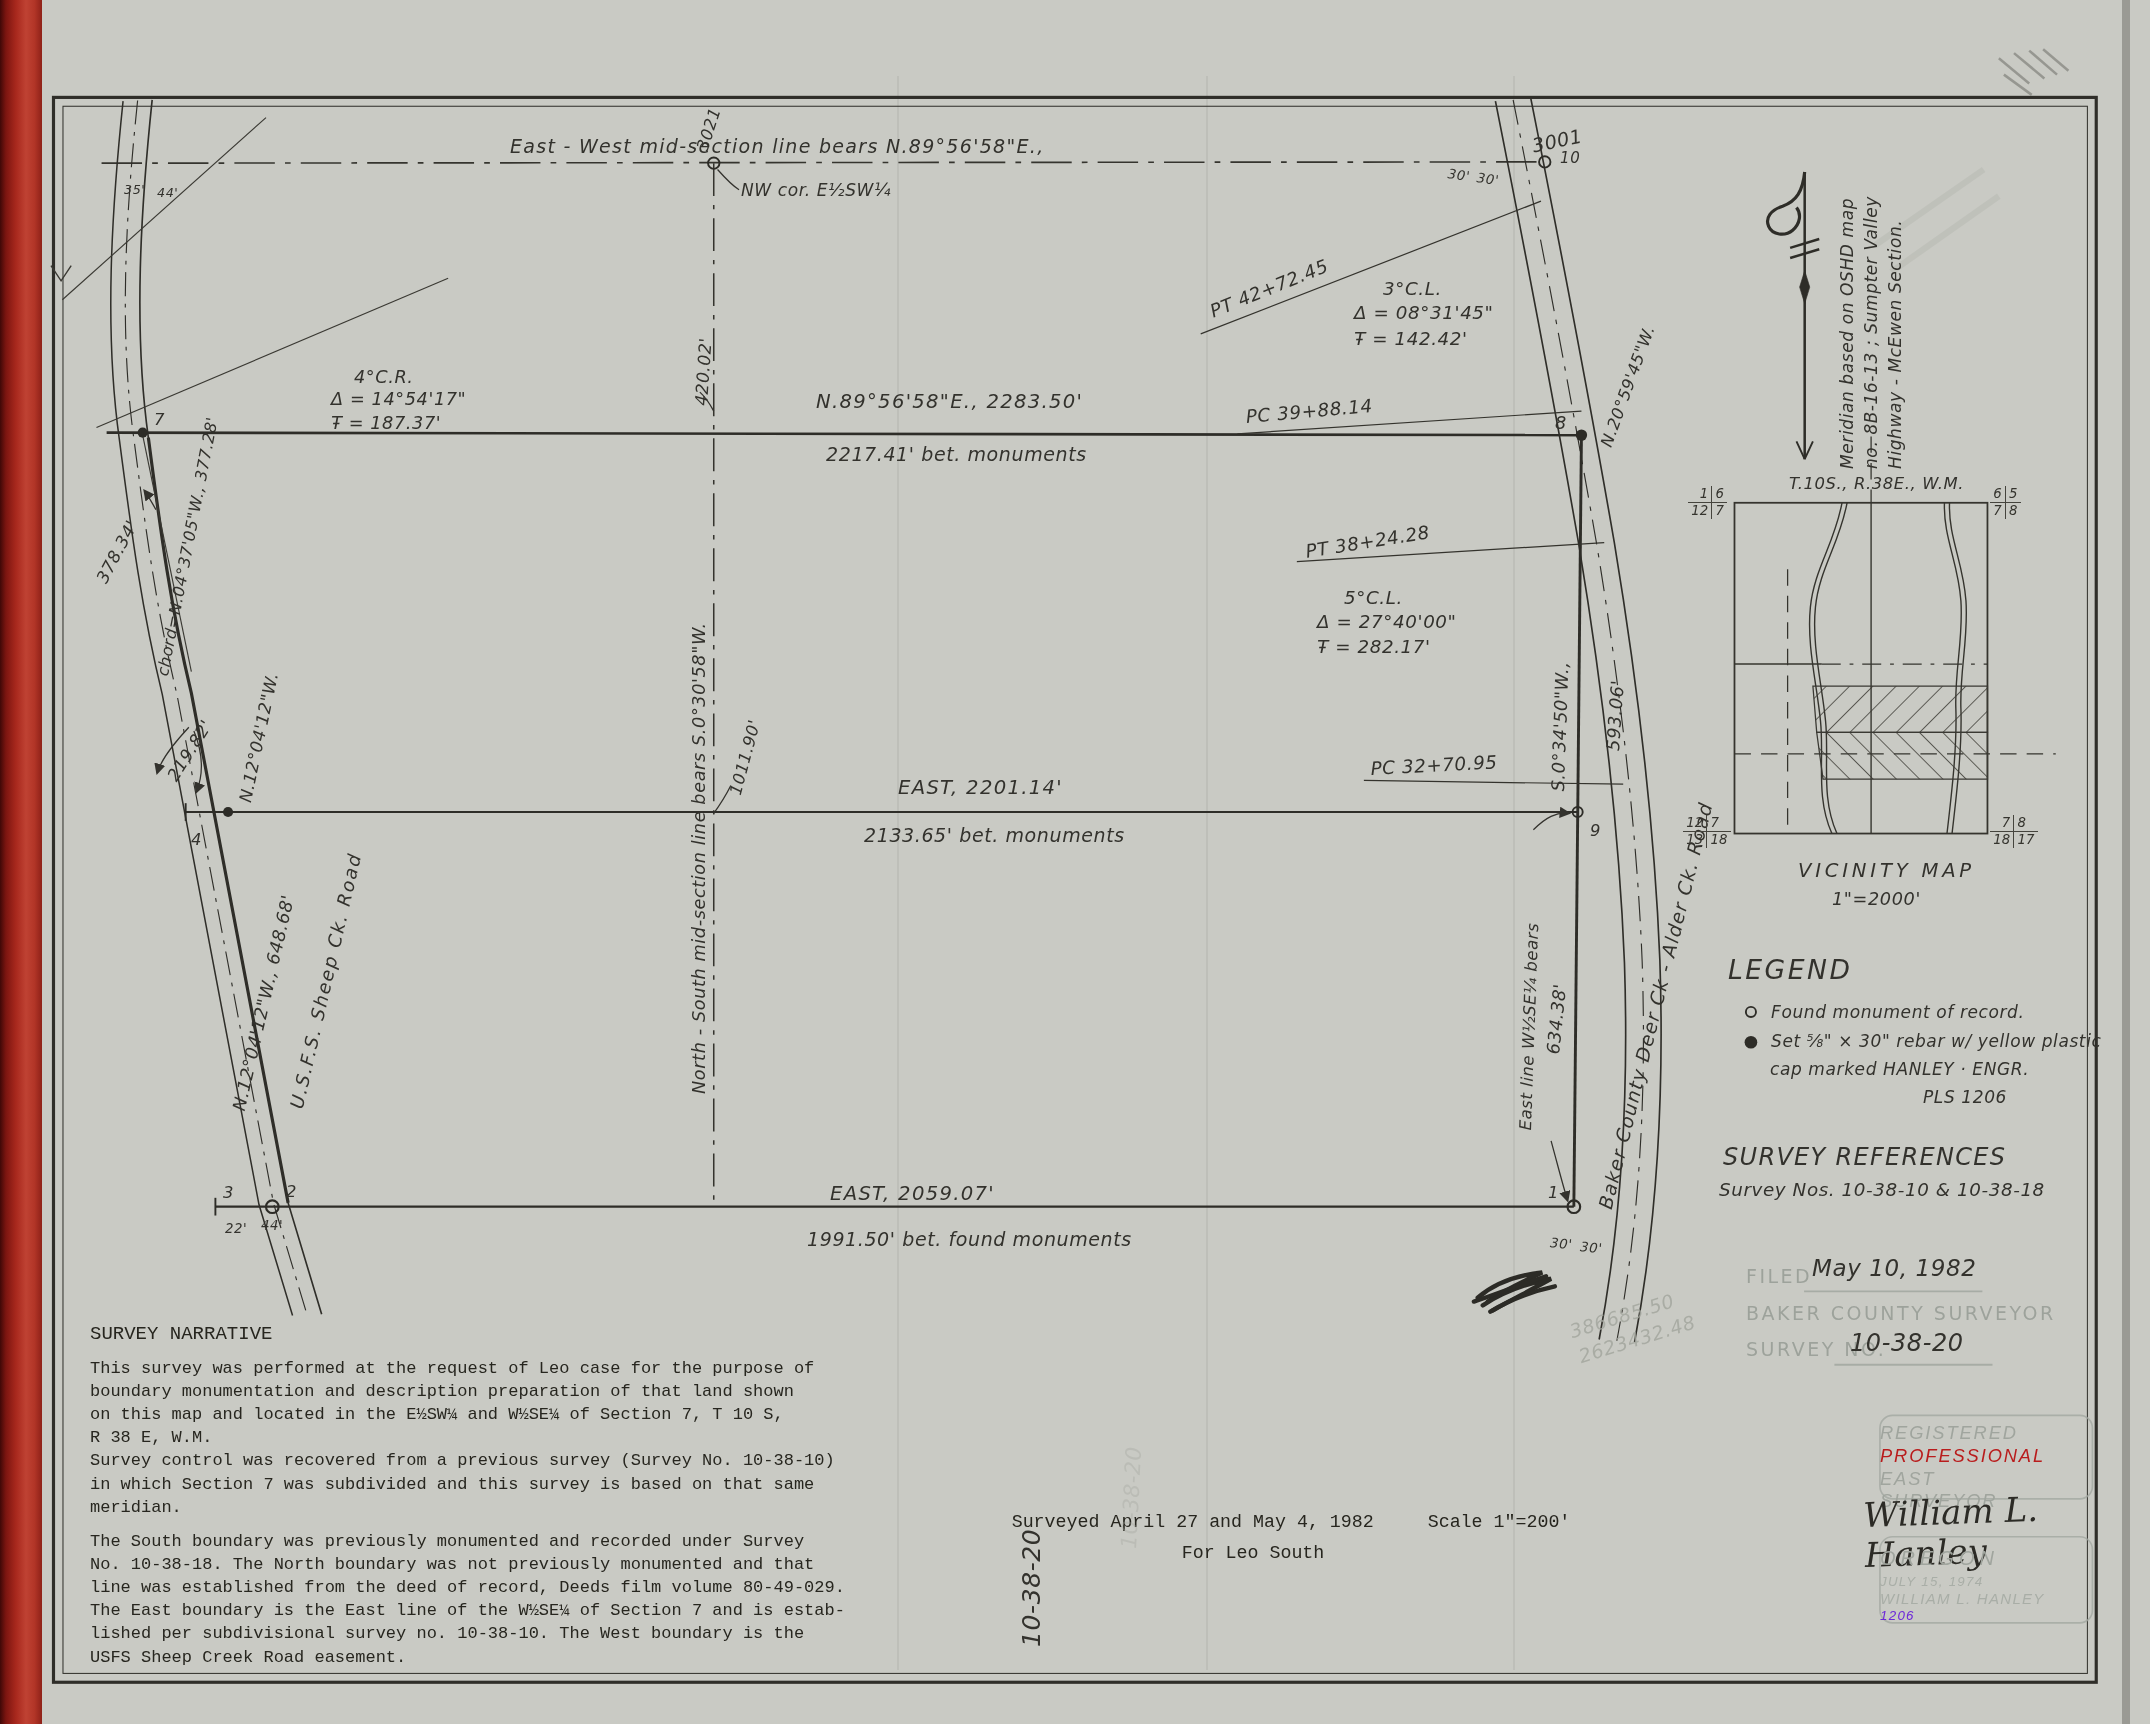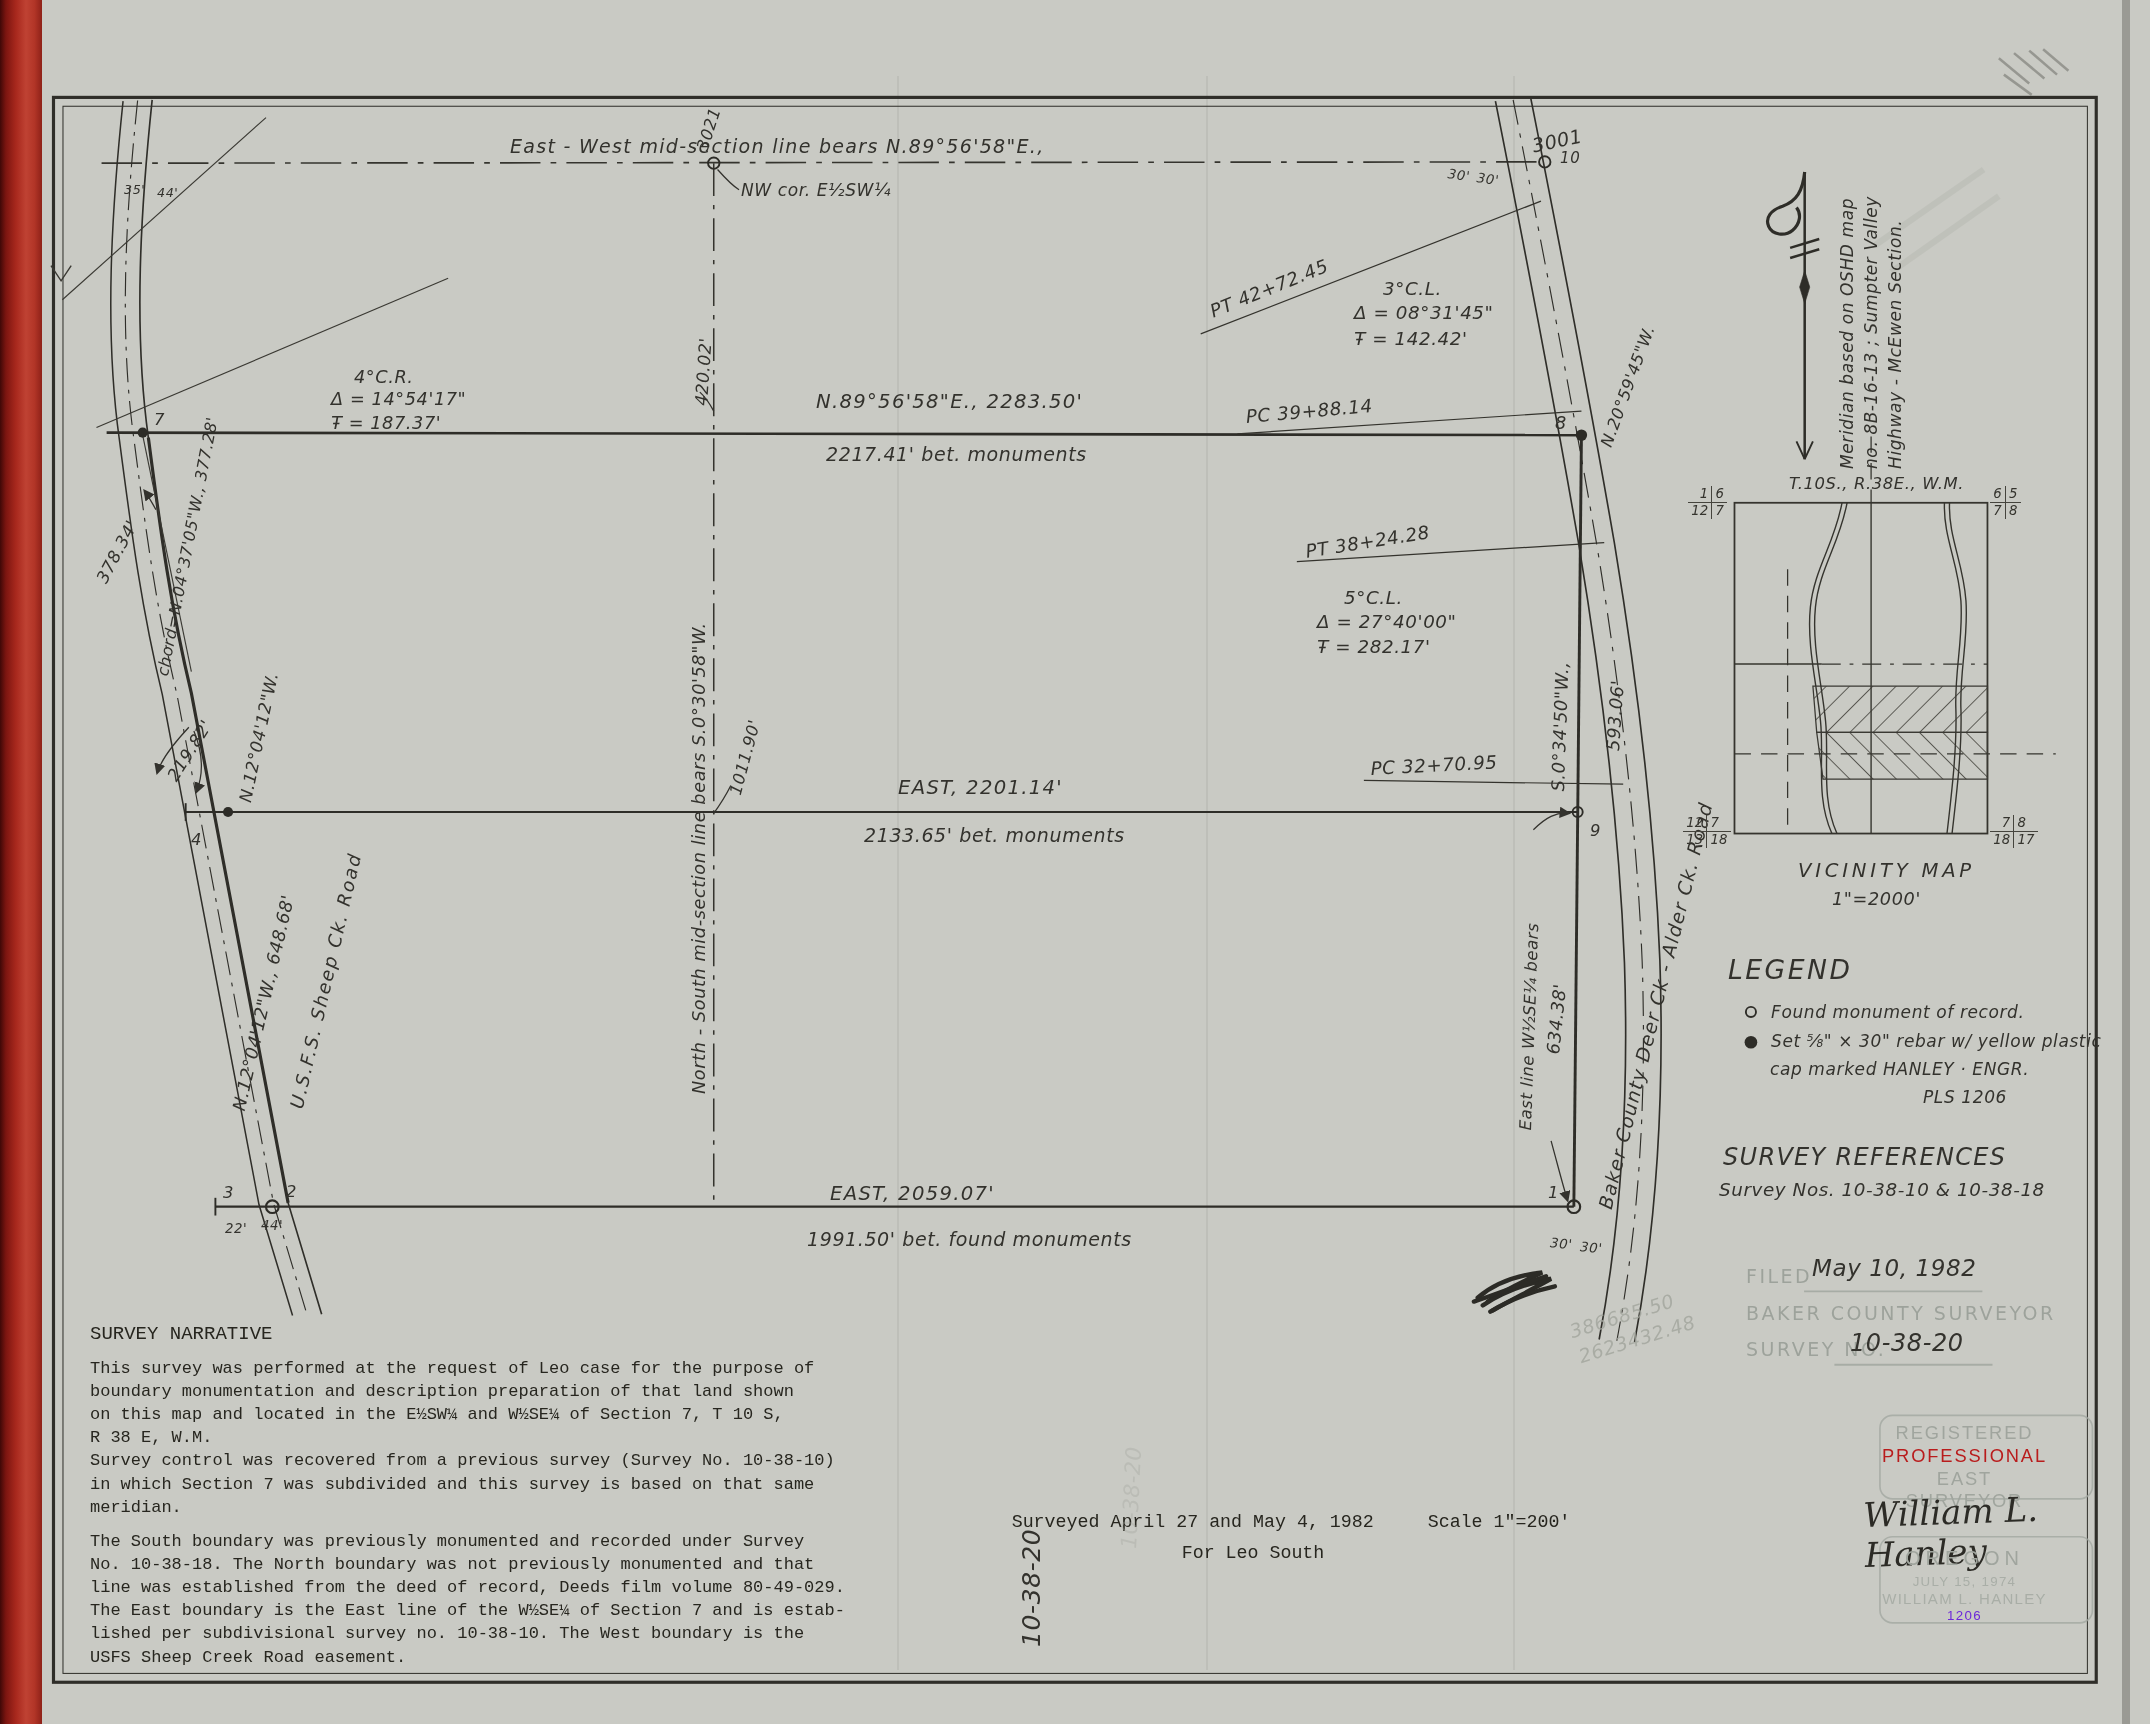--- a/index.html
+++ b/index.html
@@ -18,21 +18,21 @@
   .center{text-align:center;}
   .faint{color:#969c95;font-style:normal;letter-spacing:2.5px;opacity:.85;}
   .pencil{color:#a2a59d;opacity:.8;}
   .vcorner{position:absolute;display:grid;grid-template-columns:auto auto;font-family:"DejaVu Sans",sans-serif;
      font-style:italic;font-size:13.3px;color:#35342e;line-height:1;}
   .vcorner span{padding:1.3px 3.2px;}
   .vcorner span:nth-child(1){text-align:right;border-right:1.3px solid #45443d;border-bottom:1.3px solid #45443d;}
   .vcorner span:nth-child(2){border-bottom:1.3px solid #45443d;}
   .vcorner span:nth-child(3){text-align:right;border-right:1.3px solid #45443d;}
   .sig{font-family:"DejaVu Serif",serif;font-style:italic;color:#2c2b26;}
-  .stampline{position:absolute;width:169px;text-align:center;font-family:"Liberation Sans",sans-serif;}
+  .stampline{position:absolute;width:169px;text-align:left;font-family:"Liberation Sans",sans-serif;font-style:italic;}
 </style>
 </head>
 <body>
 
 <div id="sheet">
 
   <div id="redstrip"></div>
   <div id="pageedge"></div>
   <div class="crease" style="left:897px"></div>
   <div class="crease" style="left:1206px"></div>

